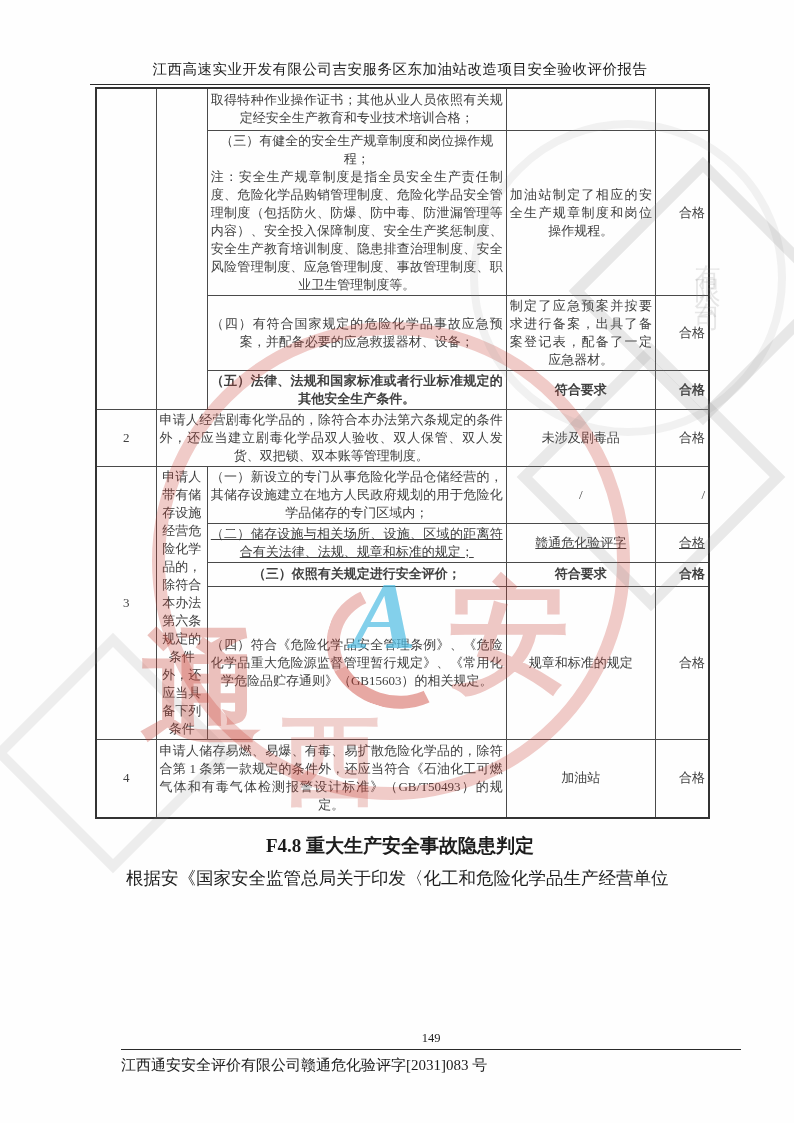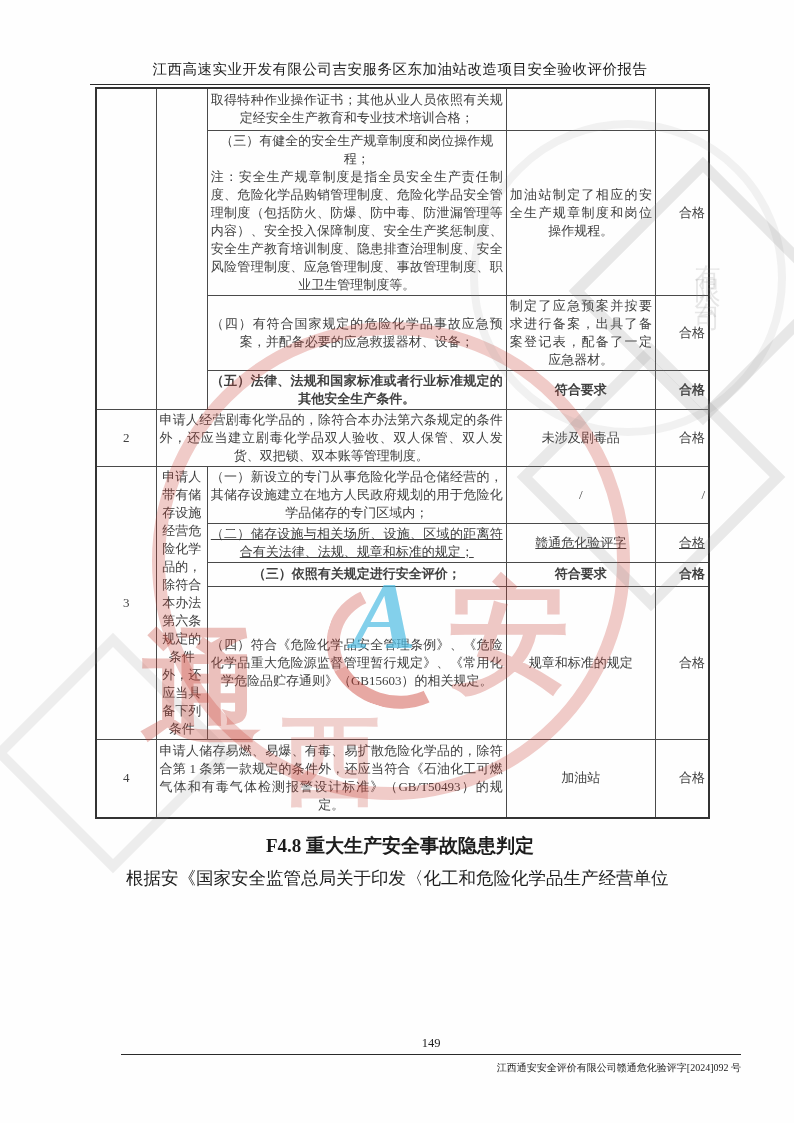--- a/index.html
+++ b/index.html
@@ -25,21 +25,21 @@
   tr.h57{height:57px;} tr.h56{height:56px;} tr.h38{height:38px;text-decoration:underline;} tr.h24{height:24px;font-weight:bold;}
   tr.h154{height:152px;padding-left:46px;} tr.h81{height:79px;}
   .body-text{margin-top:10px;font-size:17.5px;line-height:38px;text-align:justify;}
   .body-text .para{text-indent:36px;}
   .section-heading{margin-top:12px;font-size:19px;font-weight:bold;line-height:30px;
                    font-family:"Liberation Serif","DejaVu Serif",serif;text-align:center;}
   .para2{font-size:17.5px;line-height:34px;text-indent:36px;}
   .footer-wrap{position:absolute;left:90px;width:620px;bottom:48px;margin-left:31px;}
   .pageno{text-align:center;font-size:12.5px;padding-bottom:3px;}
   .footer-line{border-top:1.4px solid #2a2a2a;}
-  .footer-row{display:flex;justify-content:flex-end;font-size:10px;padding-top:6px;}
+  .footer-row{display:flex;justify-content:flex-start;font-size:15px;padding-top:6px;}
   
   .wm{position:absolute;pointer-events:none;z-index:6;}
   .wm-ring{left:152px;top:322px;width:452px;height:452px;border:13px solid rgba(201,58,46,0.26);
            border-radius:50%;}
   .wm-ring-gray{left:470px;top:120px;width:300px;height:300px;border:8px solid rgba(150,150,150,0.12);
            border-radius:50%;}
   .wm-char{font-family:"Liberation Serif","DejaVu Serif",serif;font-weight:bold;}
   .wm-tong{left:140px;top:608px;font-size:122px;color:rgba(197,62,50,0.32);}
   .wm-an{left:448px;top:556px;font-size:122px;color:rgba(197,62,50,0.28);}
   .wm-xi{left:282px;top:696px;font-size:98px;color:rgba(197,62,50,0.24);}
@@ -159,17 +159,17 @@
 
     <div class="para2">根据安《国家安全监管总局关于印发〈化工和危险化学品生产经营单位</div>
 
   </div>
 
   <div class="footer-wrap">
     <div class="pageno">149</div>
     <div class="footer-line"></div>
     <div class="footer-row">
       <span>江西通安安全评价有限公司</span>
-      <span>赣通危化验评字[2024]092 号</span>
+      <span>赣通危化验评字[2031]083 号</span>
     </div>
   </div>
 
 </div>
 
 </body></html>

